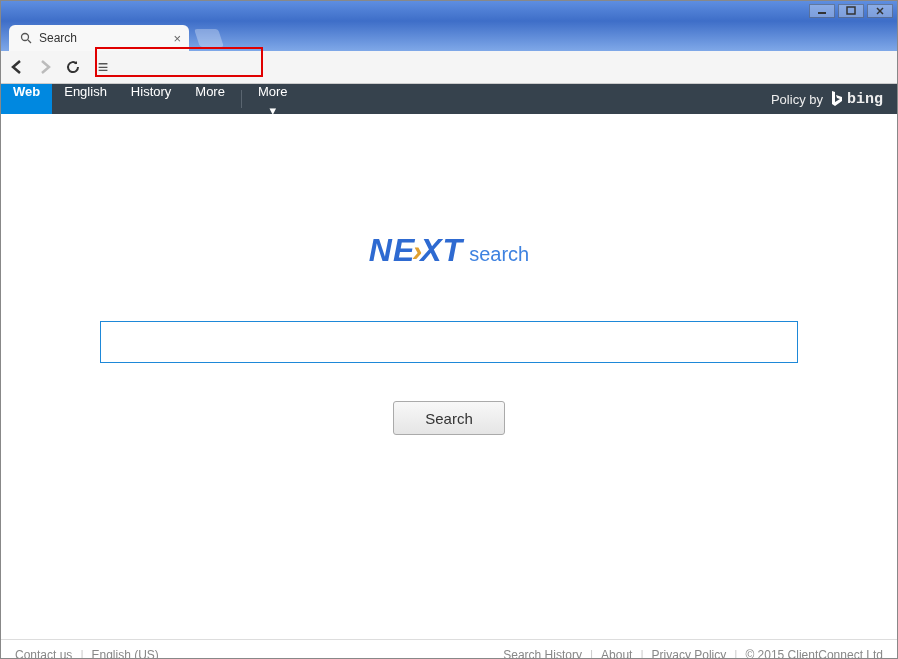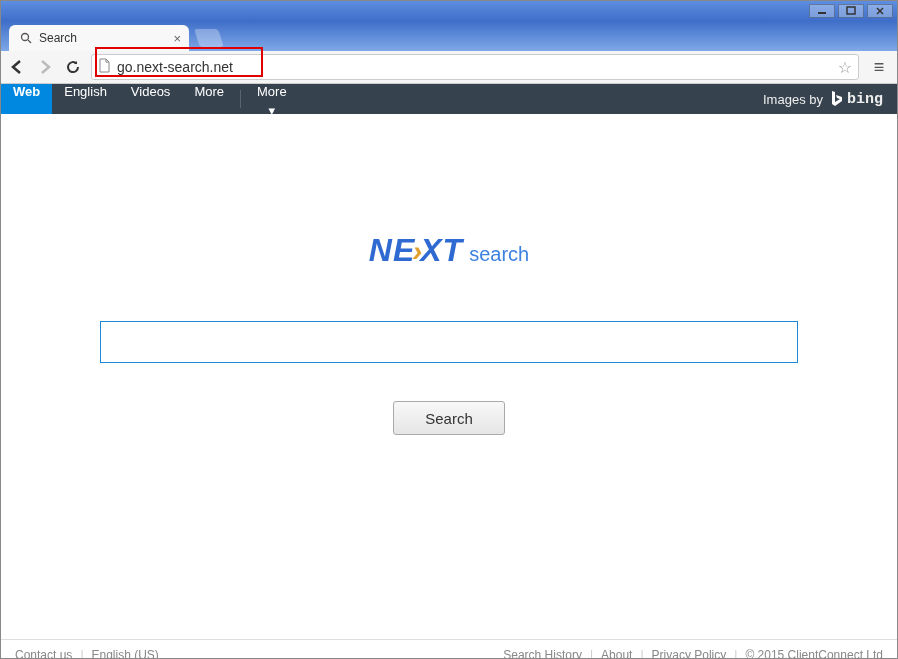--- a/index.html
+++ b/index.html
@@ -270,56 +270,46 @@
     <svg width="18" height="18" viewBox="0 0 18 18">
         <path d="M6 3 L13 9 L6 15" fill="none" stroke="#bbb" stroke-width="2.5"></path>
       </svg>
   </div>
   <div class="nav-btn">
     <svg width="16" height="16" viewBox="0 0 16 16">
         <path d="M13 8 A5 5 0 1 1 11.5 4.5" fill="none" stroke="#333" stroke-width="2"></path>
         <path d="M12 2 L12 5 L9 5 Z" fill="#333"></path>
       </svg>
   </div>
-  <div class="addrbar">
-    <span>
-      <svg width="13" height="15" viewBox="0 0 13 15">
-          <path d="M2 1 L8 1 L11 4 L11 14 L2 14 Z" fill="none" stroke="#888" stroke-width="1"></path>
-          <path d="M8 1 L8 4 L11 4" fill="none" stroke="#888" stroke-width="1"></path>
-        </svg>
-    </span>
-    <span class="url">go.next-search.net</span>
-    <span class="star">☆</span>
-  </div>
   <div class="menu-btn">≡</div>
 </div>
 
 <div class="highlight-box"></div>
 
 <div class="catnav">
   <div class="cat-item active">
       <span>Web</span>
     </div>
   <div class="cat-item">
       <span>English</span>
     </div>
   <div class="cat-item">
-      <span>Videos</span>
+      <span>History</span>
     </div>
   <div class="cat-item">
       <span>More</span>
     </div>
   <div class="cat-sep"></div>
   <div class="cat-more">
     <span>More</span>
     <span>▾</span>
   </div>
   <div class="catnav-spacer"></div>
   <div class="results-by">
-    <span>Images by</span>
+    <span>Policy by</span>
     <span class="bing-logo">
       <svg width="14" height="18" viewBox="0 0 14 18">
           <path d="M3 1 L6 2 L6 12 L11 9 L8 8 L7 5 L13 7 L13 11 L6 16 L3 14 Z" fill="#fff"></path>
         </svg>
       <span>bing</span>
     </span>
   </div>
 </div>
 
 <div class="content">

